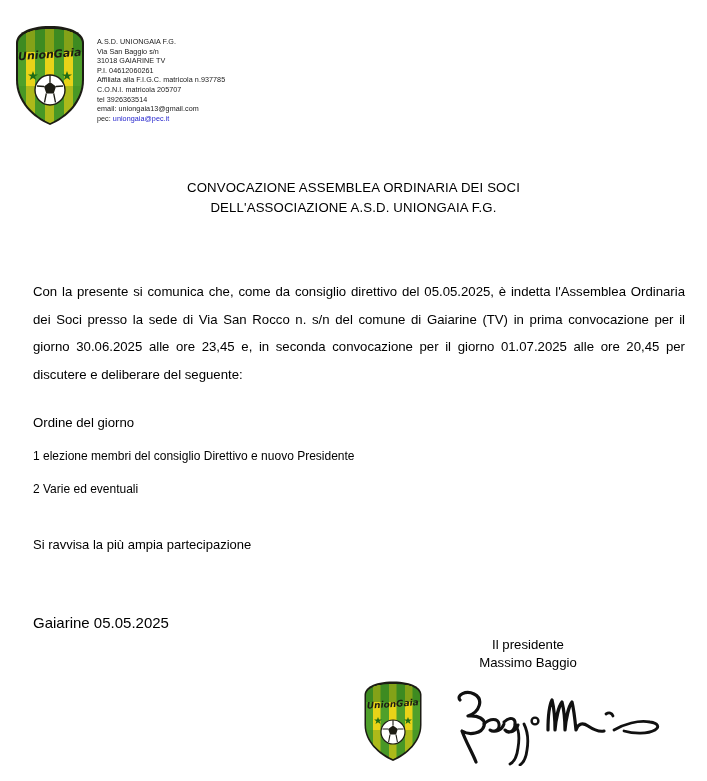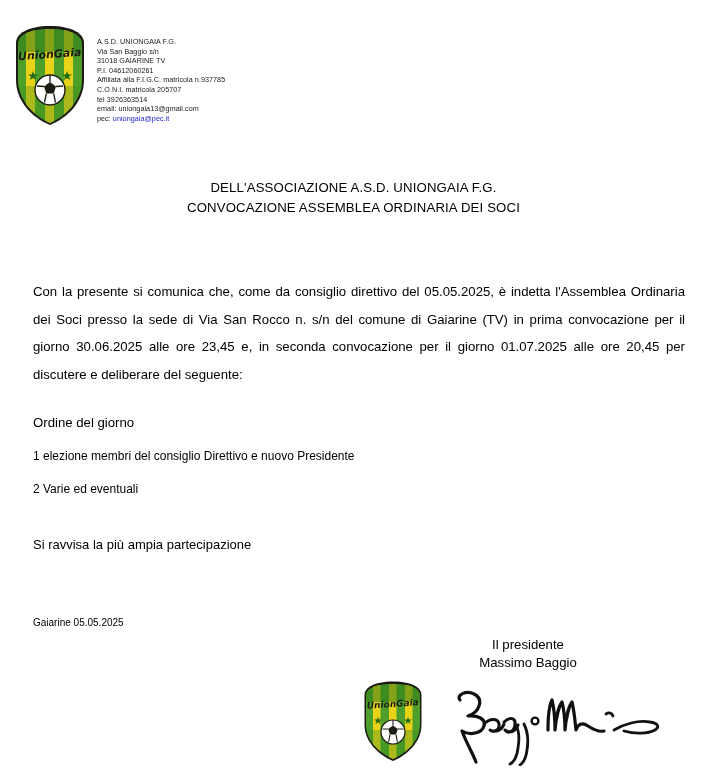--- a/index.html
+++ b/index.html
@@ -88,21 +88,21 @@
     font-size: 12px;
     line-height: 20px;
     margin: 13px 0 0 0;
   }
   .closing-note {
     font-size: 13px;
     line-height: 20px;
     margin: 36px 0 0 0;
   }
   .place-date {
-    font-size: 10px;
+    font-size: 15px;
     line-height: 20px;
     margin: 58px 0 0 0;
   }
 
   
   .sign-block {
     position: absolute;
     left: 398px;
     top: 636px;
     width: 260px;
@@ -172,22 +172,22 @@
     <div class="line">Affiliata alla F.I.G.C. matricola n.937785</div>
     <div class="line">C.O.N.I. matricola 205707</div>
     <div class="line">tel 3926363514</div>
     <div class="line">email: uniongaia13@gmail.com</div>
     <div class="line"><span>pec:</span> <span class="pec-link">uniongaia@pec.it</span></div>
   </div>
 
 </div>
 
 <div class="doc-title">
+  <span class="t-line">CONVOCAZIONE ASSEMBLEA ORDINARIA DEI SOCI</span>
   <span class="t-line">DELL'ASSOCIAZIONE A.S.D. UNIONGAIA F.G.</span>
-  <span class="t-line">CONVOCAZIONE ASSEMBLEA ORDINARIA DEI SOCI</span>
 </div>
 
 <div class="body-wrap">
   <p class="para-justified">Con la presente si comunica che, come da consiglio direttivo del 05.05.2025, è indetta l'Assemblea Ordinaria dei Soci presso la sede di Via San Rocco n. s/n del comune di Gaiarine (TV) in prima convocazione per il giorno 30.06.2025 alle ore 23,45 e, in seconda convocazione per il giorno 01.07.2025 alle ore 20,45 per discutere e deliberare del seguente:</p>
   <p class="agenda-head">Ordine del giorno</p>
   <p class="agenda-item">1 elezione membri del consiglio Direttivo e nuovo Presidente</p>
   <p class="agenda-item">2 Varie ed eventuali</p>
   <p class="closing-note">Si ravvisa la più ampia partecipazione</p>
   <p class="place-date">Gaiarine 05.05.2025</p>
 </div>

